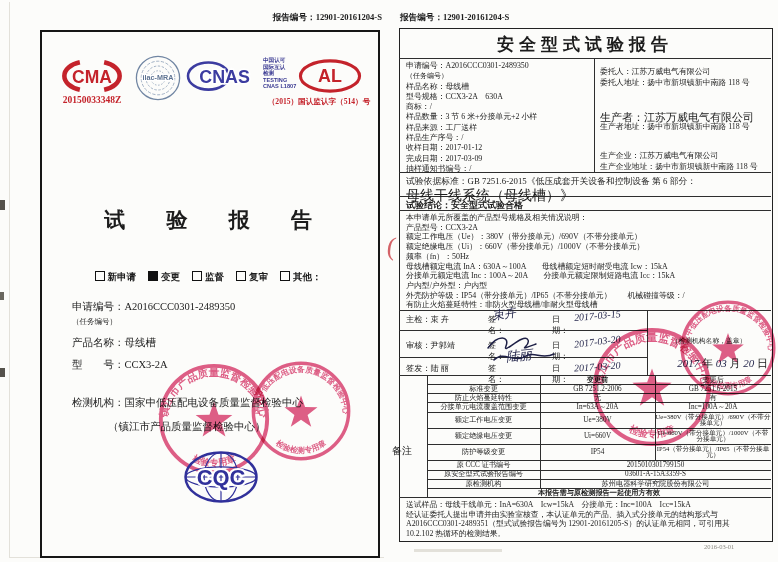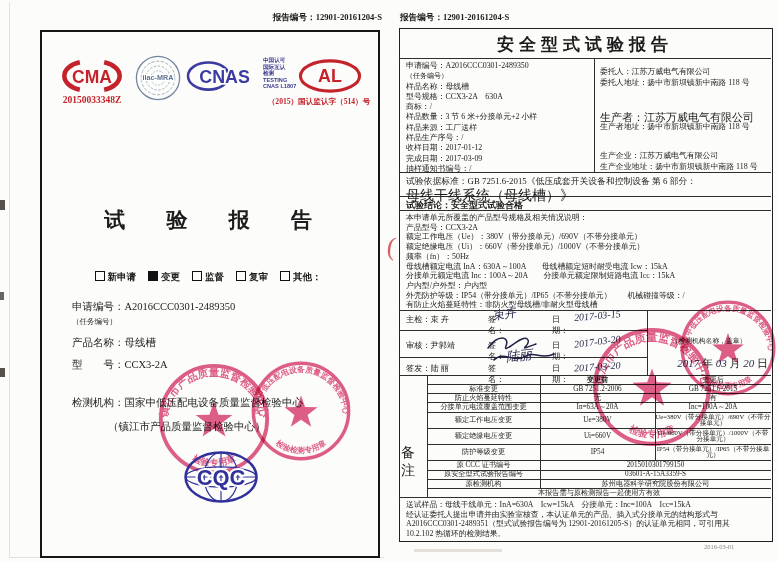--- a/index.html
+++ b/index.html
@@ -196,21 +196,21 @@
   <div class="abs" style="left:266px;top:336px;width:118px;font-size:6.8px;text-align:center">（检测机构名称，盖章）</div>
   <div class="abs" style="left:266px;top:356px;width:118px;font-size:11px;text-align:right">
     <span class="hand">2017</span>
     <span>年</span>
     <span class="hand">03</span>
     <span>月</span>
     <span class="hand">20</span>
     <span>日</span>
   </div>
 
-  <div class="abs" style="left:17px;top:444px;width:26px;font-size:14px;text-align:left">备注</div>
+  <div class="abs" style="left:2px;top:444px;width:26px;font-size:10px;text-align:right">备注</div>
   <div class="vl" style="left:43px;top:375px;height:122px"></div>
   <div class="vl" style="left:156px;top:375px;height:113px"></div>
   <div class="vl" style="left:271px;top:375px;height:85px"></div>
   <div class="hl" style="left:43px;top:384px;width:344px"></div>
   <div class="hl" style="left:43px;top:393px;width:344px"></div>
   <div class="hl" style="left:43px;top:402px;width:344px"></div>
   <div class="hl" style="left:43px;top:412px;width:344px"></div>
   <div class="hl" style="left:43px;top:428px;width:344px"></div>
   <div class="hl" style="left:43px;top:444px;width:344px"></div>
   <div class="hl" style="left:43px;top:460px;width:344px"></div>
@@ -245,21 +245,21 @@
   <div class="nrow center" style="left:43px;top:449px;width:113px">防护等级变更</div>
   <div class="nrow center" style="left:156px;top:449px;width:115px">IP54</div>
   <div class="nrow center" style="left:271px;top:445.5px;width:116px;font-size:6.6px">IP54（带分接单元）/IP65（不带分接单元）</div>
 
   <div class="nrow center" style="left:43px;top:462px;width:113px">原 CCC 证书编号</div>
   <div class="nrow center" style="left:156px;top:462px;width:231px">2015010301799150</div>
   <div class="nrow center" style="left:43px;top:471px;width:113px">原安全型式试验报告编号</div>
   <div class="nrow center" style="left:156px;top:471px;width:231px">03601-A-15A3359-S</div>
   <div class="nrow center" style="left:43px;top:480.5px;width:113px">原检测机构</div>
   <div class="nrow center" style="left:156px;top:480.5px;width:231px">苏州电器科学研究院股份有限公司</div>
-  <div class="nrow center" style="left:43px;top:489.5px;width:344px;font-weight:normal">本报告需与原检测报告一起使用方有效</div>
+  <div class="nrow center" style="left:43px;top:489.5px;width:344px;font-weight:bold">本报告需与原检测报告一起使用方有效</div>
 
   <div class="abs" style="left:22px;top:500px;width:360px;font-size:7.8px;line-height:9.6px">
     <div>送试样品：母线干线单元：InA=630A　Icw=15kA　分接单元：Inc=100A　Icc=15kA</div>
     <div>经认证委托人提出申请并由实验室核查，本认证单元的产品、插入式分接单元的结构形式与</div>
     <div>A2016CCC0301-2489351（型式试验报告编号为 12901-20161205-S）的认证单元相同，可引用其</div>
     <div>10.2.102 热循环的检测结果。</div>
   </div>
 
   <div class="abs" style="left:3px;top:232px;font-size:26px;color:#c4232b;opacity:.7;transform:rotate(8deg);font-family:'Liberation Serif',serif">(</div>
 

